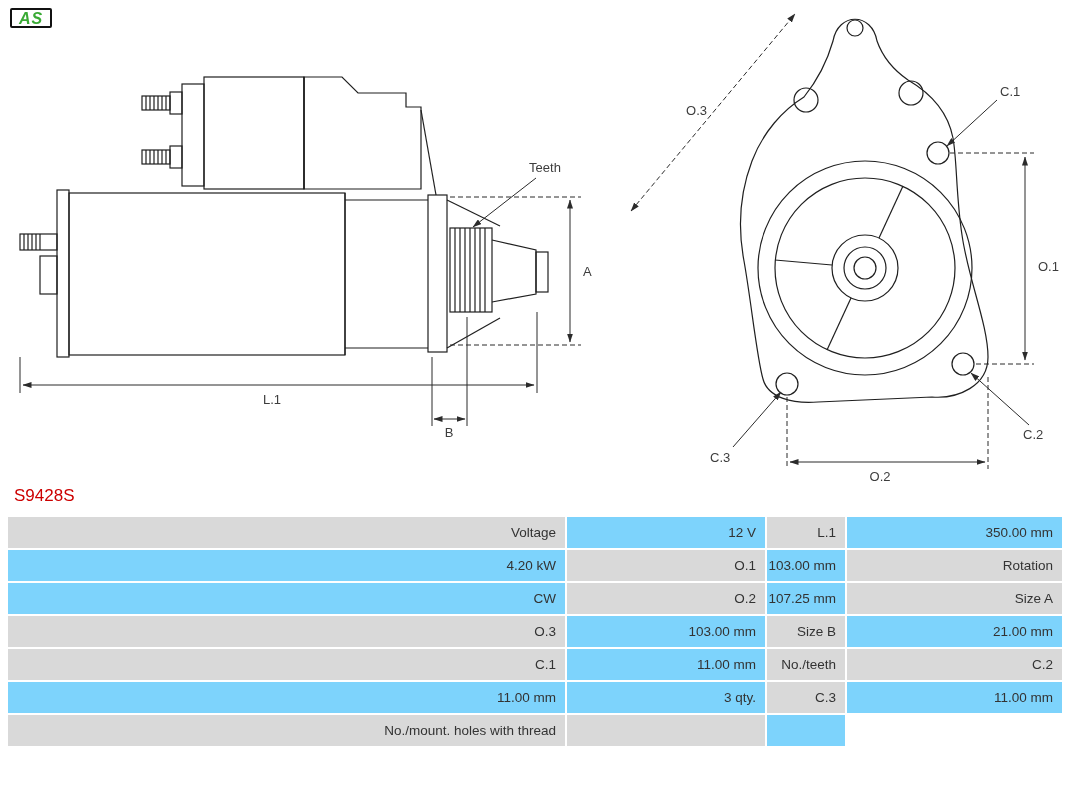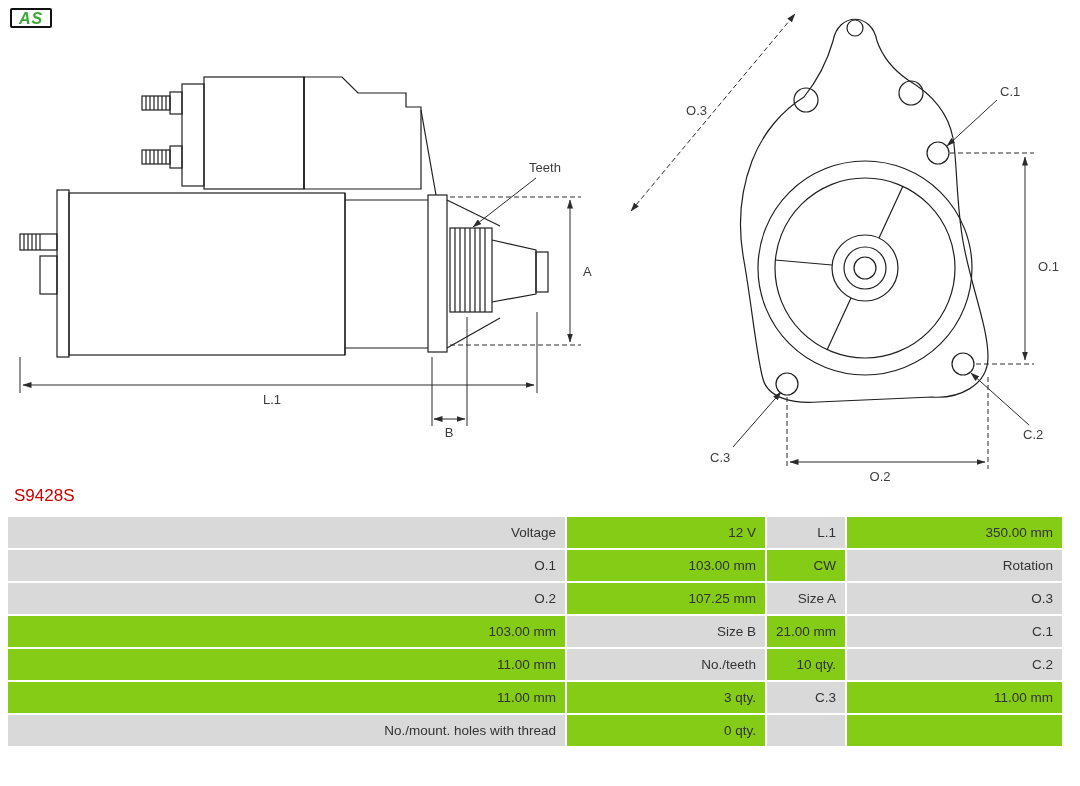--- a/index.html
+++ b/index.html
@@ -39,21 +39,21 @@
     grid-template-columns:557px 198px 78px 1fr;
     grid-auto-rows:31px;
     gap:2px;
   }
   .cell {
     font-size:13.5px; color:#333; line-height:31px;
     text-align:right; padding-right:9px;
     box-sizing:border-box; white-space:nowrap; overflow:hidden;
   }
   .g { background:#d9d9d9; }
-  .w { background:#84cc16; }
+  .w { background:#7dd3fc; }
 </style>
 </head>
 <body>
 
 <div class="page">
 
   <div class="logo">
     <span>AS</span>
   </div>
 
@@ -213,45 +213,44 @@
 
   <div class="part-number">S9428S</div>
 
   <div class="spec-table">
 
     <div class="cell g">Voltage</div>
     <div class="cell w">12 V</div>
     <div class="cell g">L.1</div>
     <div class="cell w">350.00 mm</div>
 
+    <div class="cell w">4.20 kW</div>
     <div class="cell g">O.1</div>
     <div class="cell w">103.00 mm</div>
 
+    <div class="cell g">Rotation</div>
     <div class="cell w">CW</div>
-    <div class="cell g">Rotation</div>
     <div class="cell g">O.2</div>
     <div class="cell w">107.25 mm</div>
 
     <div class="cell g">Size A</div>
     <div class="cell g">O.3</div>
     <div class="cell w">103.00 mm</div>
 
     <div class="cell g">Size B</div>
     <div class="cell w">21.00 mm</div>
     <div class="cell g">C.1</div>
     <div class="cell w">11.00 mm</div>
 
     <div class="cell g">No./teeth</div>
-    <div class="cell w">10 qty.</div>
     <div class="cell g">C.2</div>
     <div class="cell w">11.00 mm</div>
 
     <div class="cell w">3 qty.</div>
     <div class="cell g">C.3</div>
     <div class="cell w">11.00 mm</div>
 
     <div class="cell g">No./mount. holes with thread</div>
-    <div class="cell w">0 qty.</div>
     <div class="cell g"></div>
     <div class="cell w"></div>
   </div>
 
 </div>
 
 </body></html>

